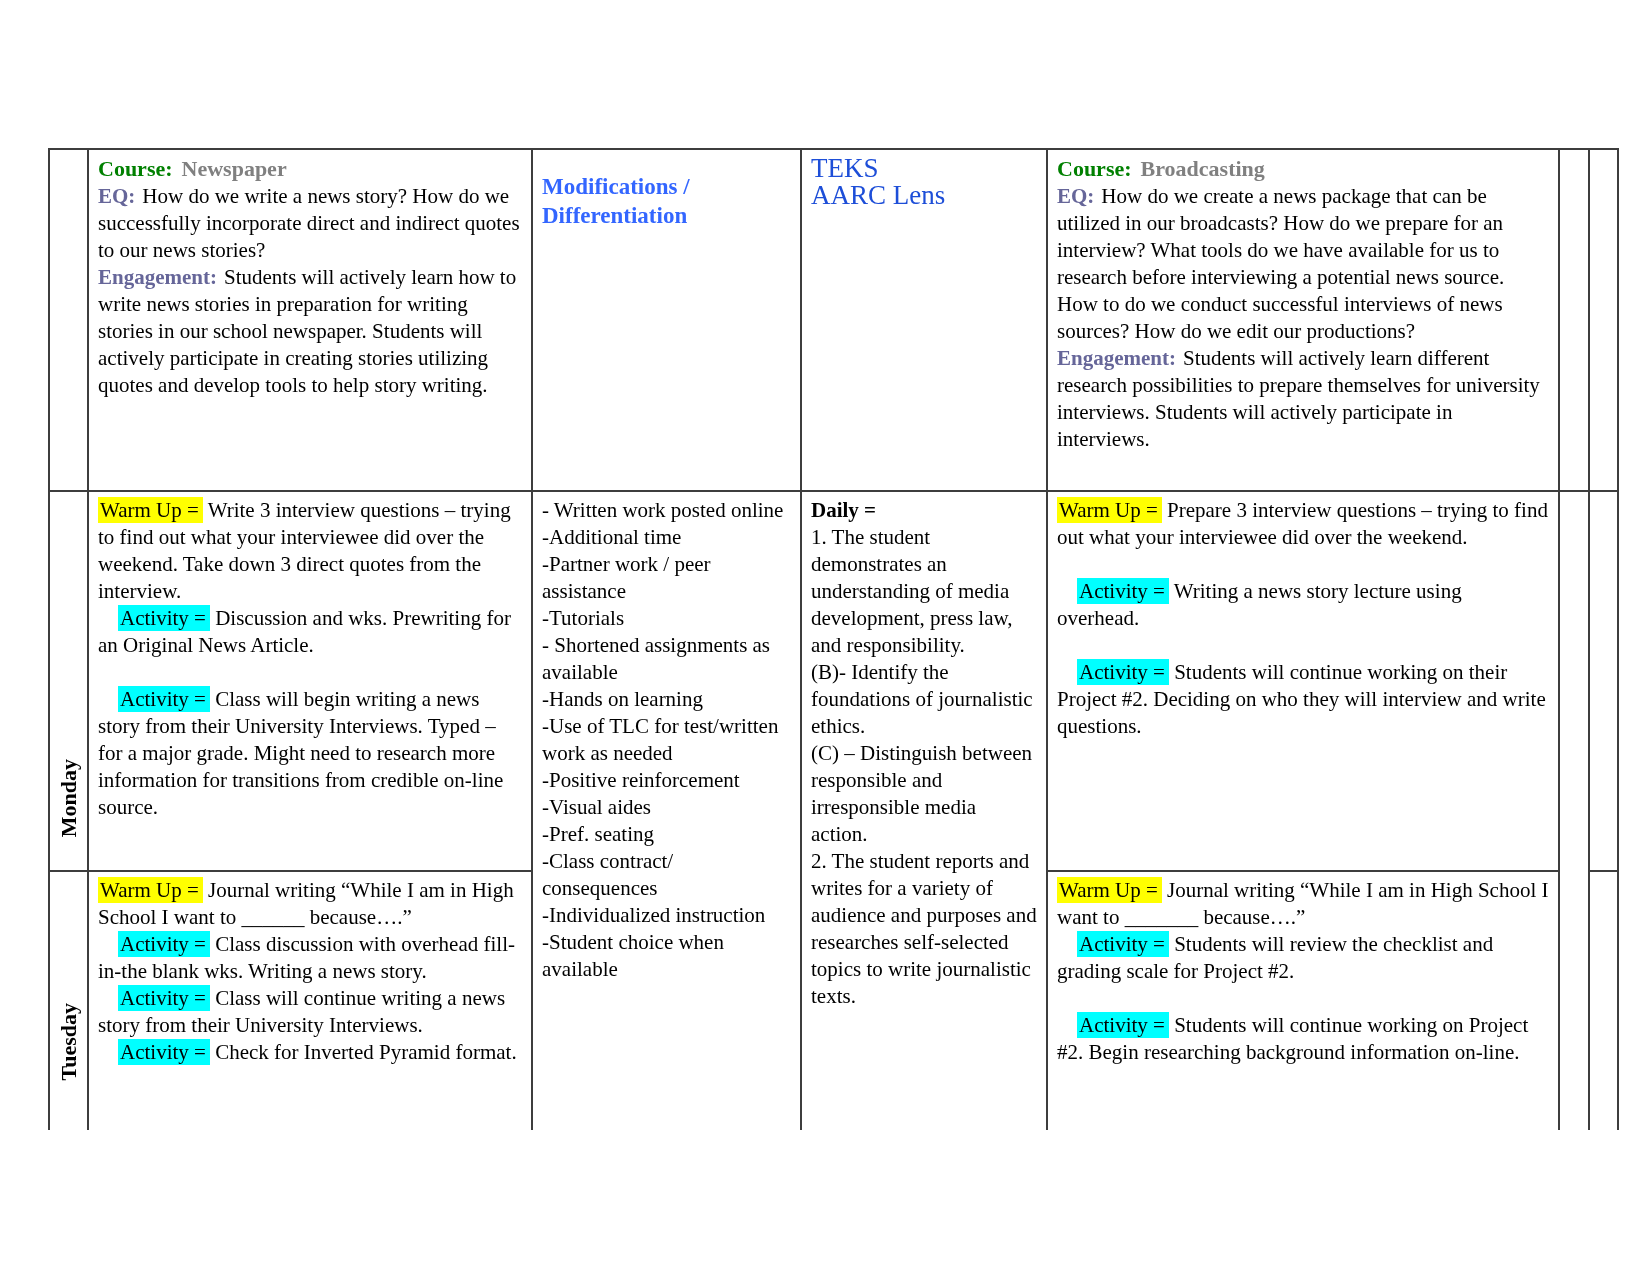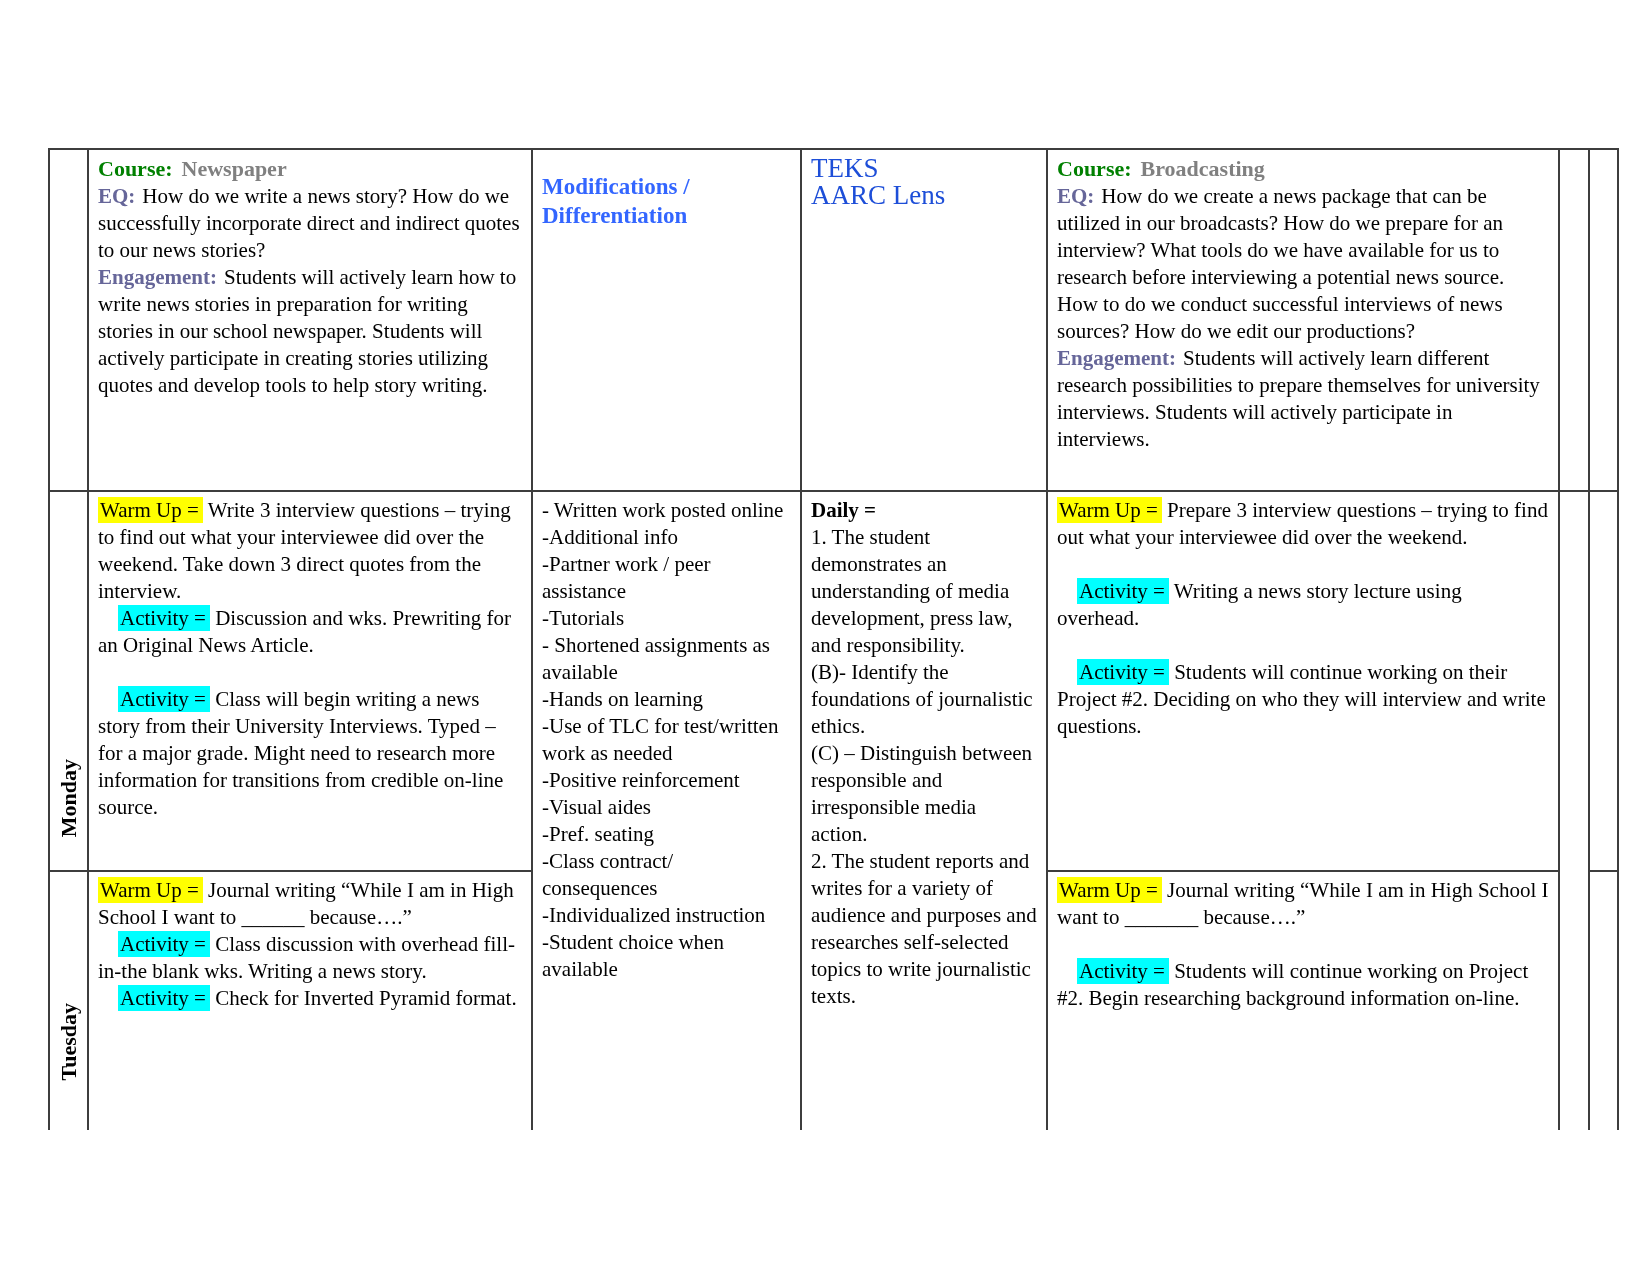--- a/index.html
+++ b/index.html
@@ -72,21 +72,21 @@
     </div>
 
     <div class="cell c2 r2">
       <p class="para"><span class="hl hl-yellow">Warm Up =</span><span> Write 3 interview questions – trying to find out what your interviewee did over the weekend.  Take down 3 direct quotes from the interview.</span></p>
       <p class="para"><span class="hl hl-cyan">Activity =</span><span>  Discussion and wks. Prewriting for an Original News Article.</span></p>
       <p class="para gap"><span class="hl hl-cyan">Activity =</span><span> Class will begin writing a news story from their University Interviews.  Typed – for a major grade.  Might need to research more information for transitions from credible on-line source.</span></p>
     </div>
 
     <div class="cell c3 r23 nobottom">
       <div class="mod-item"> - Written work posted online</div>
-      <div class="mod-item">-Additional info</div>
+      <div class="mod-item">-Additional time</div>
       <div class="mod-item">-Partner work / peer assistance</div>
       <div class="mod-item">-Tutorials</div>
       <div class="mod-item">- Shortened assignments as available</div>
       <div class="mod-item">-Hands on learning</div>
       <div class="mod-item">-Use of TLC for test/written work as needed</div>
       <div class="mod-item">-Positive reinforcement</div>
       <div class="mod-item">-Visual aides</div>
       <div class="mod-item">-Pref. seating</div>
       <div class="mod-item">-Class contract/ consequences</div>
       <div class="mod-item">-Individualized instruction</div>
@@ -110,24 +110,26 @@
     <div class="cell c6 r23 nobottom"></div>
     <div class="cell c7 r2 noright"></div>
 
     <div class="cell c1 r3 nobottom day-cell pad-tue">
       <span class="day-label">Tuesday</span>
     </div>
 
     <div class="cell c2 r3 nobottom">
       <p class="para"><span class="hl hl-yellow">Warm Up =</span><span> Journal writing “While I am in High School I want to ______ because….”</span></p>
       <p class="para"><span class="hl hl-cyan">Activity =</span><span>  Class discussion with overhead fill-in-the blank wks. Writing a news story.</span></p>
+      <p class="para"><span class="hl hl-cyan">Activity =</span><span>  Class will continue writing a news story from their University Interviews.</span></p>
       <p class="para"><span class="hl hl-cyan">Activity =</span><span>  Check for Inverted Pyramid format.</span></p>
     </div>
 
     <div class="cell c5 r3 nobottom">
       <p class="para"><span class="hl hl-yellow">Warm Up =</span><span> Journal writing “While I am in High School I want to _______ because….”</span></p>
+      <p class="para"><span class="hl hl-cyan">Activity =</span><span> Students will review the checklist and grading scale for Project #2.</span></p>
       <p class="para gap"><span class="hl hl-cyan">Activity =</span><span> Students will continue working on Project #2.  Begin researching background information on-line.</span></p>
     </div>
 
     <div class="cell c7 r3 noright nobottom"></div>
 
   </div>
 </div>
 
 </body></html>

